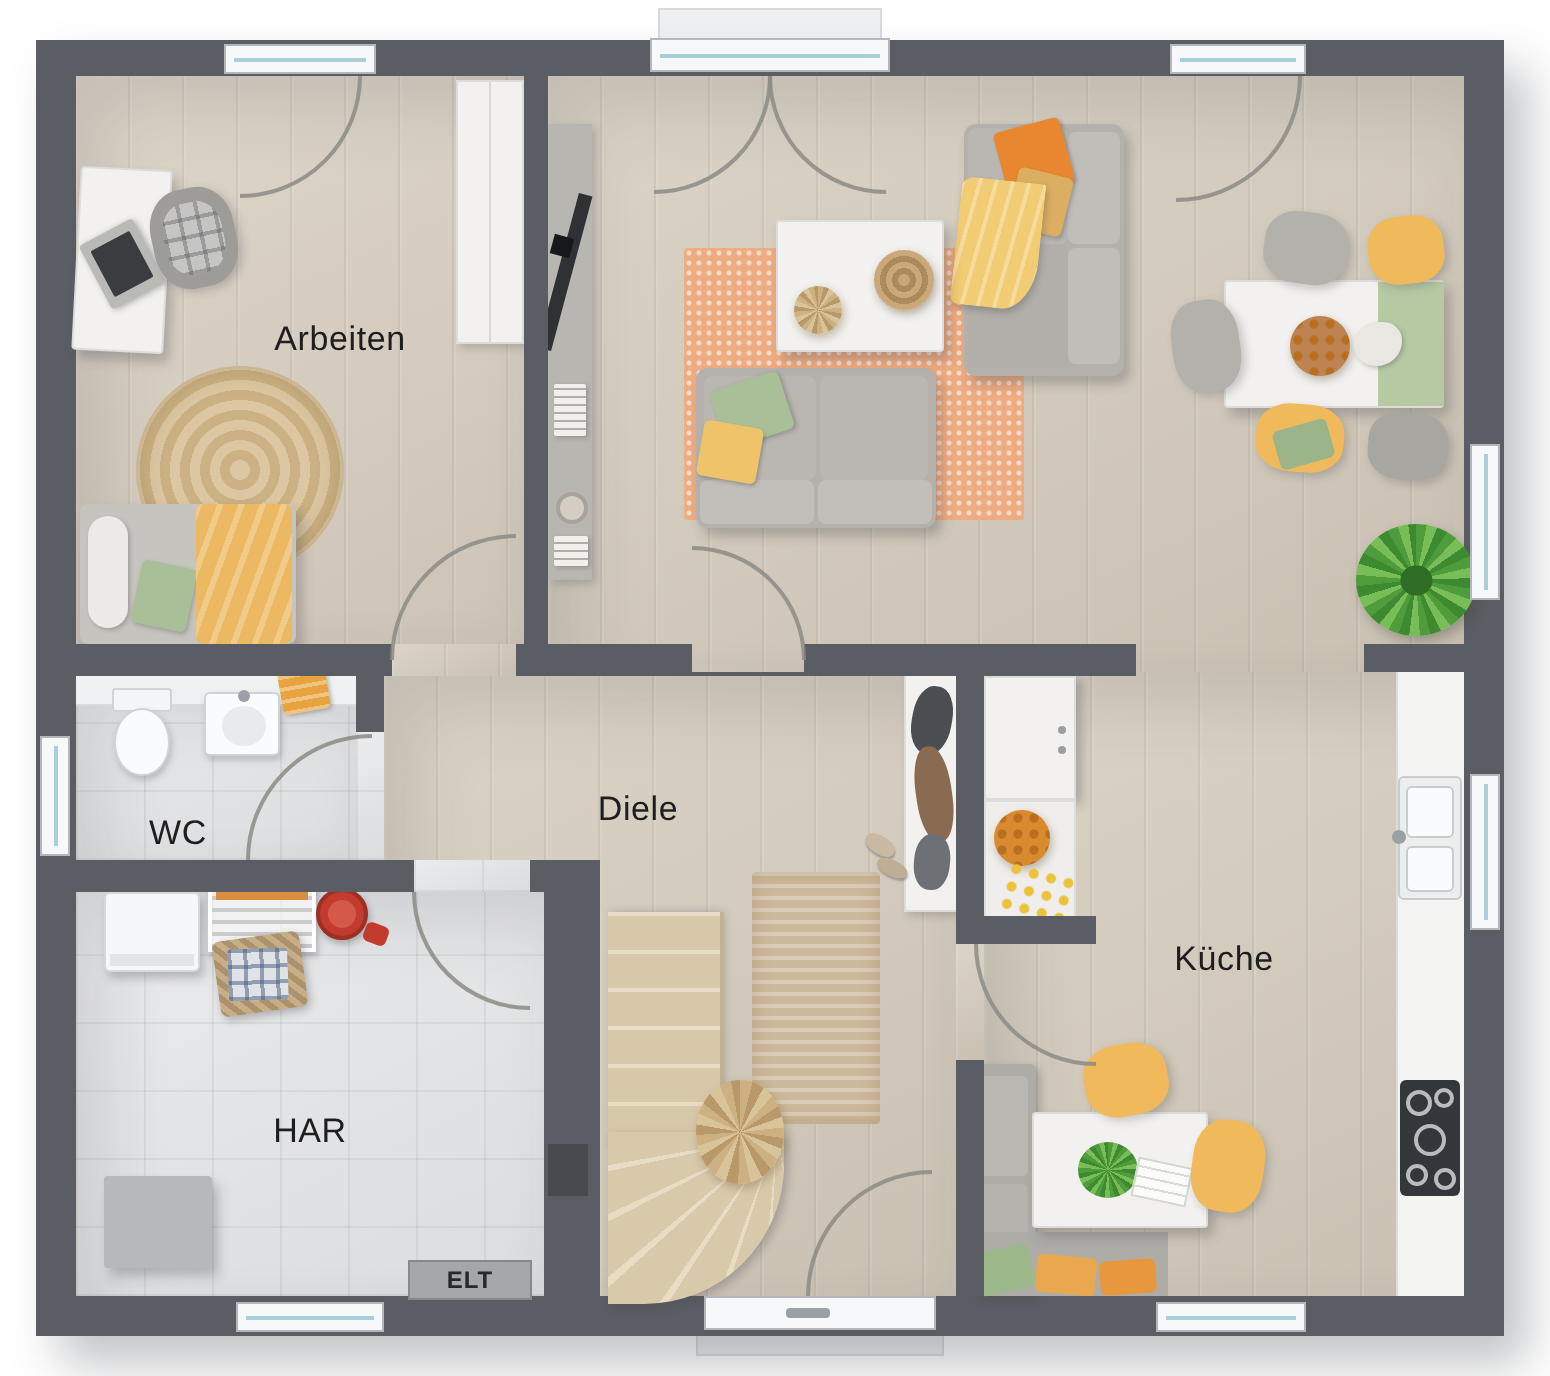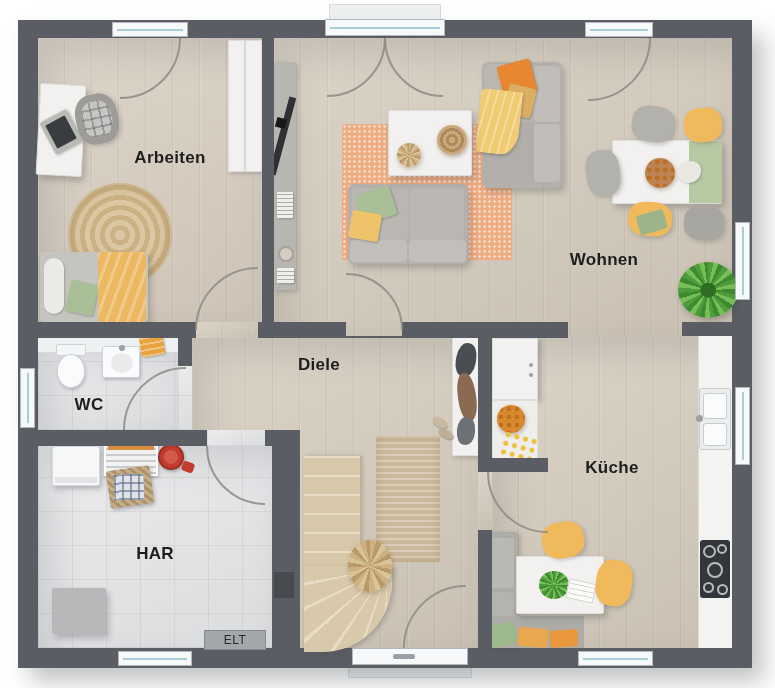--- a/index.html
+++ b/index.html
@@ -18,22 +18,22 @@
         repeating-linear-gradient(0deg, rgba(0,0,0,.055) 0 1px, transparent 1px 34px),
         repeating-linear-gradient(90deg, rgba(0,0,0,.055) 0 1px, transparent 1px 34px),
         linear-gradient(155deg, rgba(255,255,255,.25), rgba(0,0,0,.04));}
   .shade{box-shadow:inset 14px 16px 34px rgba(60,60,65,.14);}
   
   .win{background:#f7f8f9;border:1px solid #b3b6ba;box-sizing:border-box;}
   .glass-h{position:absolute;left:4px;right:4px;top:50%;height:2px;margin-top:-1px;background:#a9cdd9;}
   .glass-v{position:absolute;top:4px;bottom:4px;left:50%;width:2px;margin-left:-1px;background:#a9cdd9;}
   .step{background:#eef0f1;border:1px solid #d8dbde;box-sizing:border-box;}
   
-  .room-label{color:#1e1e1e;font-weight:bold;font-size:17px;text-align:center;letter-spacing:.3px;}
-  .elt-label{color:#26282a;font-weight:normal;font-size:12px;text-align:center;line-height:18px;letter-spacing:.5px;}
+  .room-label{color:#1e1e1e;font-weight:normal;font-size:17px;text-align:center;letter-spacing:.3px;margin-top:12px;}
+  .elt-label{color:#26282a;font-weight:bold;font-size:12px;text-align:center;line-height:18px;letter-spacing:.5px;}
   
   .white-f{background:#f2f1ef;border:1px solid #dcdcda;box-sizing:border-box;}
   .gray-f{background:#b4b1ac;}
   .r2{border-radius:2px;} .r3{border-radius:3px;} .r4{border-radius:4px;} .r6{border-radius:6px;}
   .pill{border-radius:40% 40% 40% 40%;}
   .sh{box-shadow:3px 4px 6px rgba(70,70,75,.30);}
   .shs{box-shadow:2px 2px 4px rgba(70,70,75,.25);}
   .rug-orange{background-color:#eeac82;background-image:radial-gradient(rgba(255,255,255,.55) 1px, transparent 1.5px);background-size:5px 5px;border-radius:2px;}
   .rug-jute{background:repeating-radial-gradient(circle at 50% 50%, #dcc7a2 0 5px, #cbb183 5px 10px);border-radius:50%;box-shadow:inset 0 0 14px rgba(120,100,60,.35);}
   .rug-runner{background-color:#ccb89a;background-image:repeating-linear-gradient(180deg, rgba(255,255,255,.30) 0 2px, transparent 2px 6px);border-radius:2px;box-shadow:inset 0 0 10px rgba(120,100,60,.25);}
@@ -275,19 +275,18 @@
     <path d="M 650 38 A 62 62 0 0 1 588 100" fill="none" stroke="#8b8b85" stroke-width="2" opacity="0.85"></path>
     <path d="M 196 330 A 62 62 0 0 1 258 268" fill="none" stroke="#8b8b85" stroke-width="2" opacity="0.85"></path>
     <path d="M 346 274 A 56 56 0 0 1 402 330" fill="none" stroke="#8b8b85" stroke-width="2" opacity="0.85"></path>
     <path d="M 186 368 A 62 62 0 0 0 124 430" fill="none" stroke="#8b8b85" stroke-width="2" opacity="0.85"></path>
     <path d="M 207 446 A 58 58 0 0 0 265 504" fill="none" stroke="#8b8b85" stroke-width="2" opacity="0.85"></path>
     <path d="M 488 472 A 60 60 0 0 0 548 532" fill="none" stroke="#8b8b85" stroke-width="2" opacity="0.85"></path>
     <path d="M 404 648 A 62 62 0 0 1 466 586" fill="none" stroke="#8b8b85" stroke-width="2" opacity="0.85"></path>
   </svg>
 
   <div class="abs room-label" style="left:110px;top:148px;width:120px;">Arbeiten</div>
-  <div class="abs room-label" style="left:544px;top:250px;width:120px;">Wohnen</div>
-  <div class="abs room-label" style="left:269px;top:355px;width:100px;">Diele</div>
+  <div class="abs room-label" style="left:269px;top:383px;width:100px;">Diele</div>
   <div class="abs room-label" style="left:59px;top:395px;width:60px;">WC</div>
   <div class="abs room-label" style="left:105px;top:544px;width:100px;">HAR</div>
   <div class="abs room-label" style="left:562px;top:458px;width:100px;">Küche</div>
 
 </div>
 
 </body></html>

